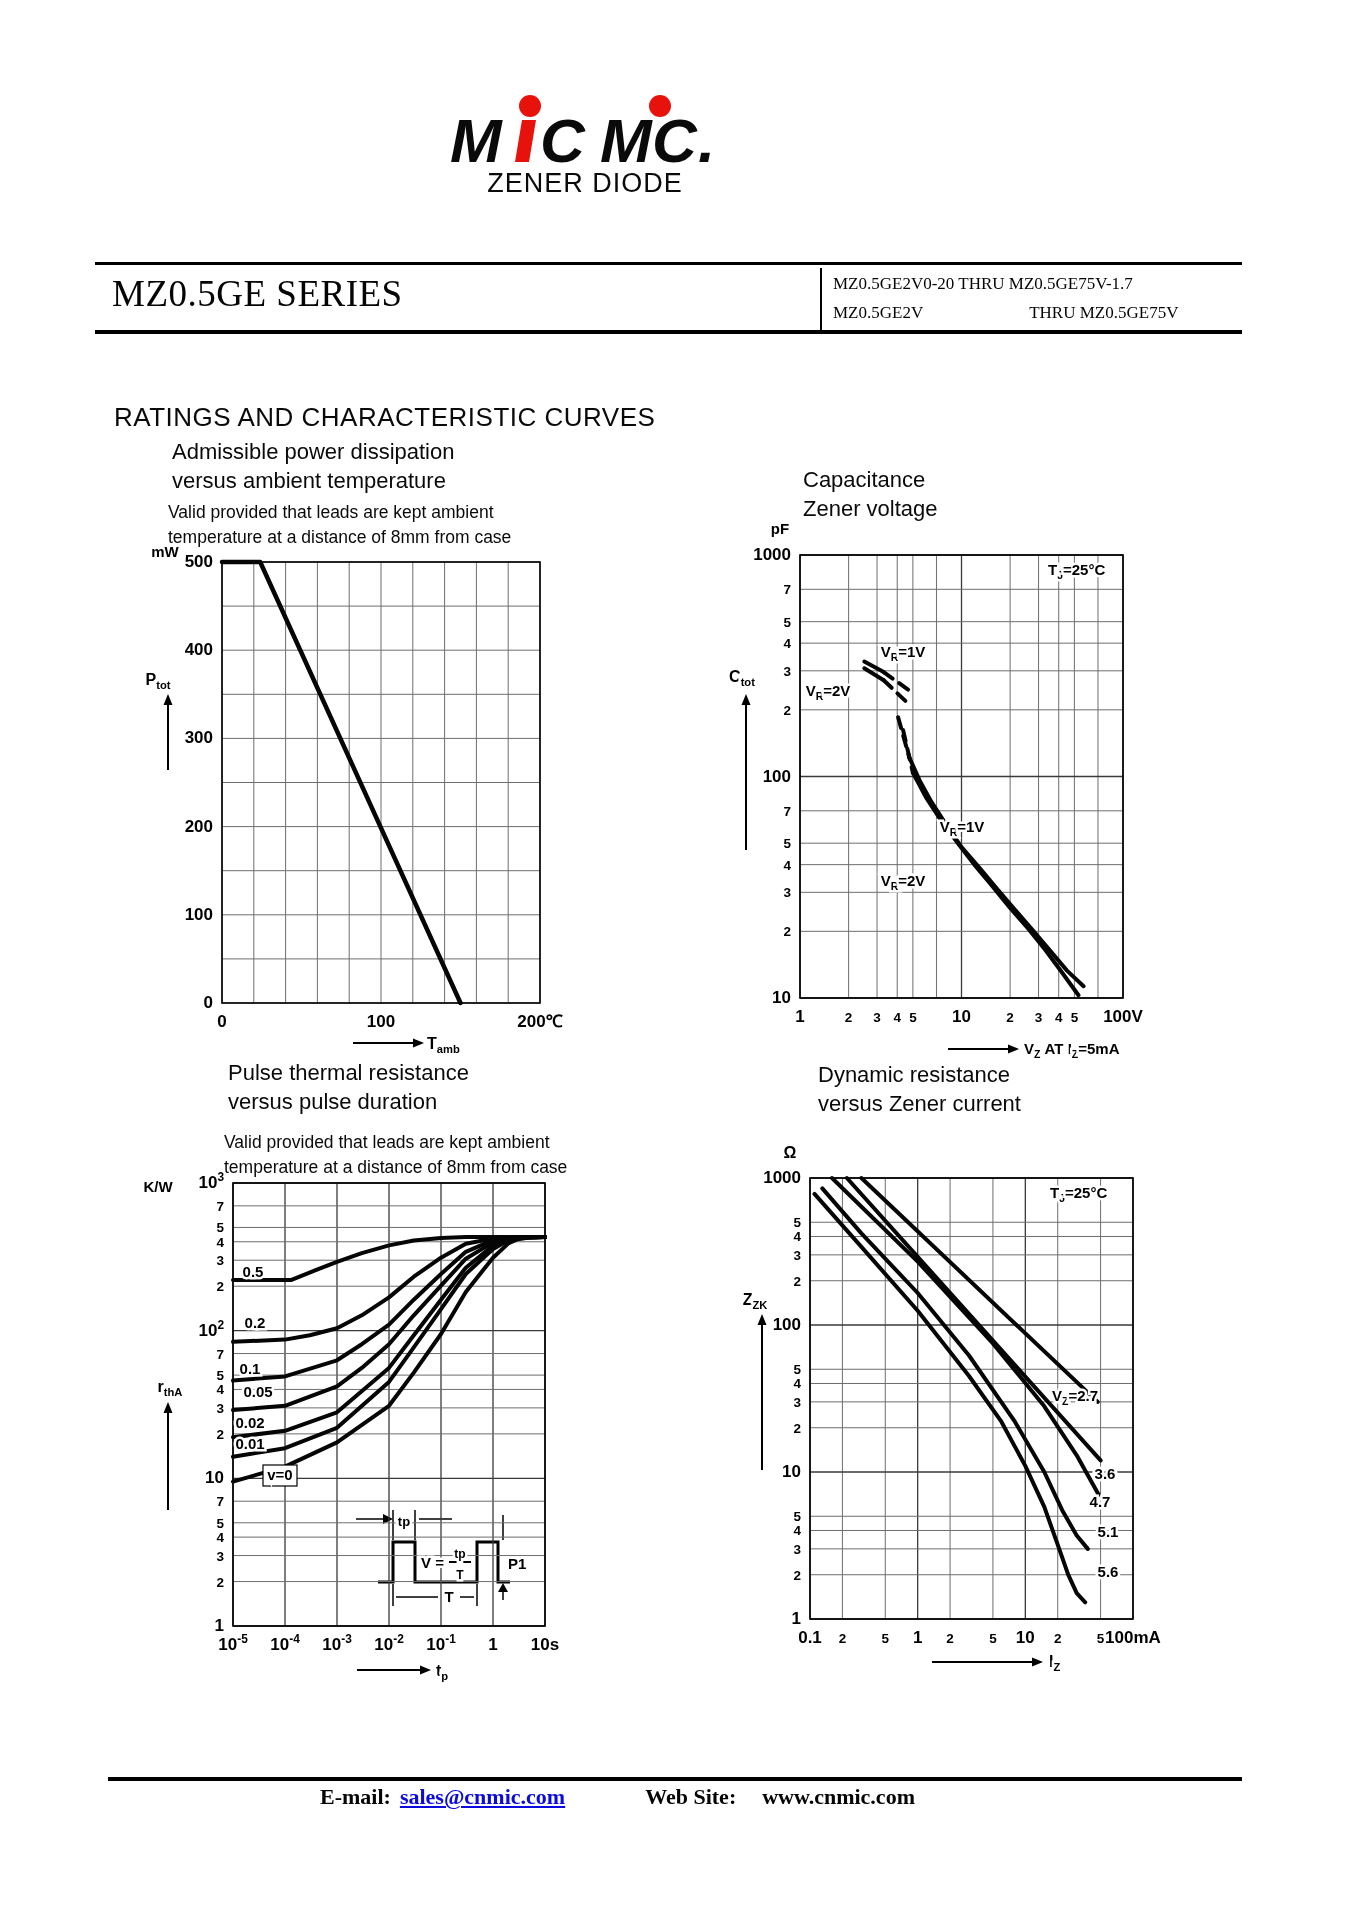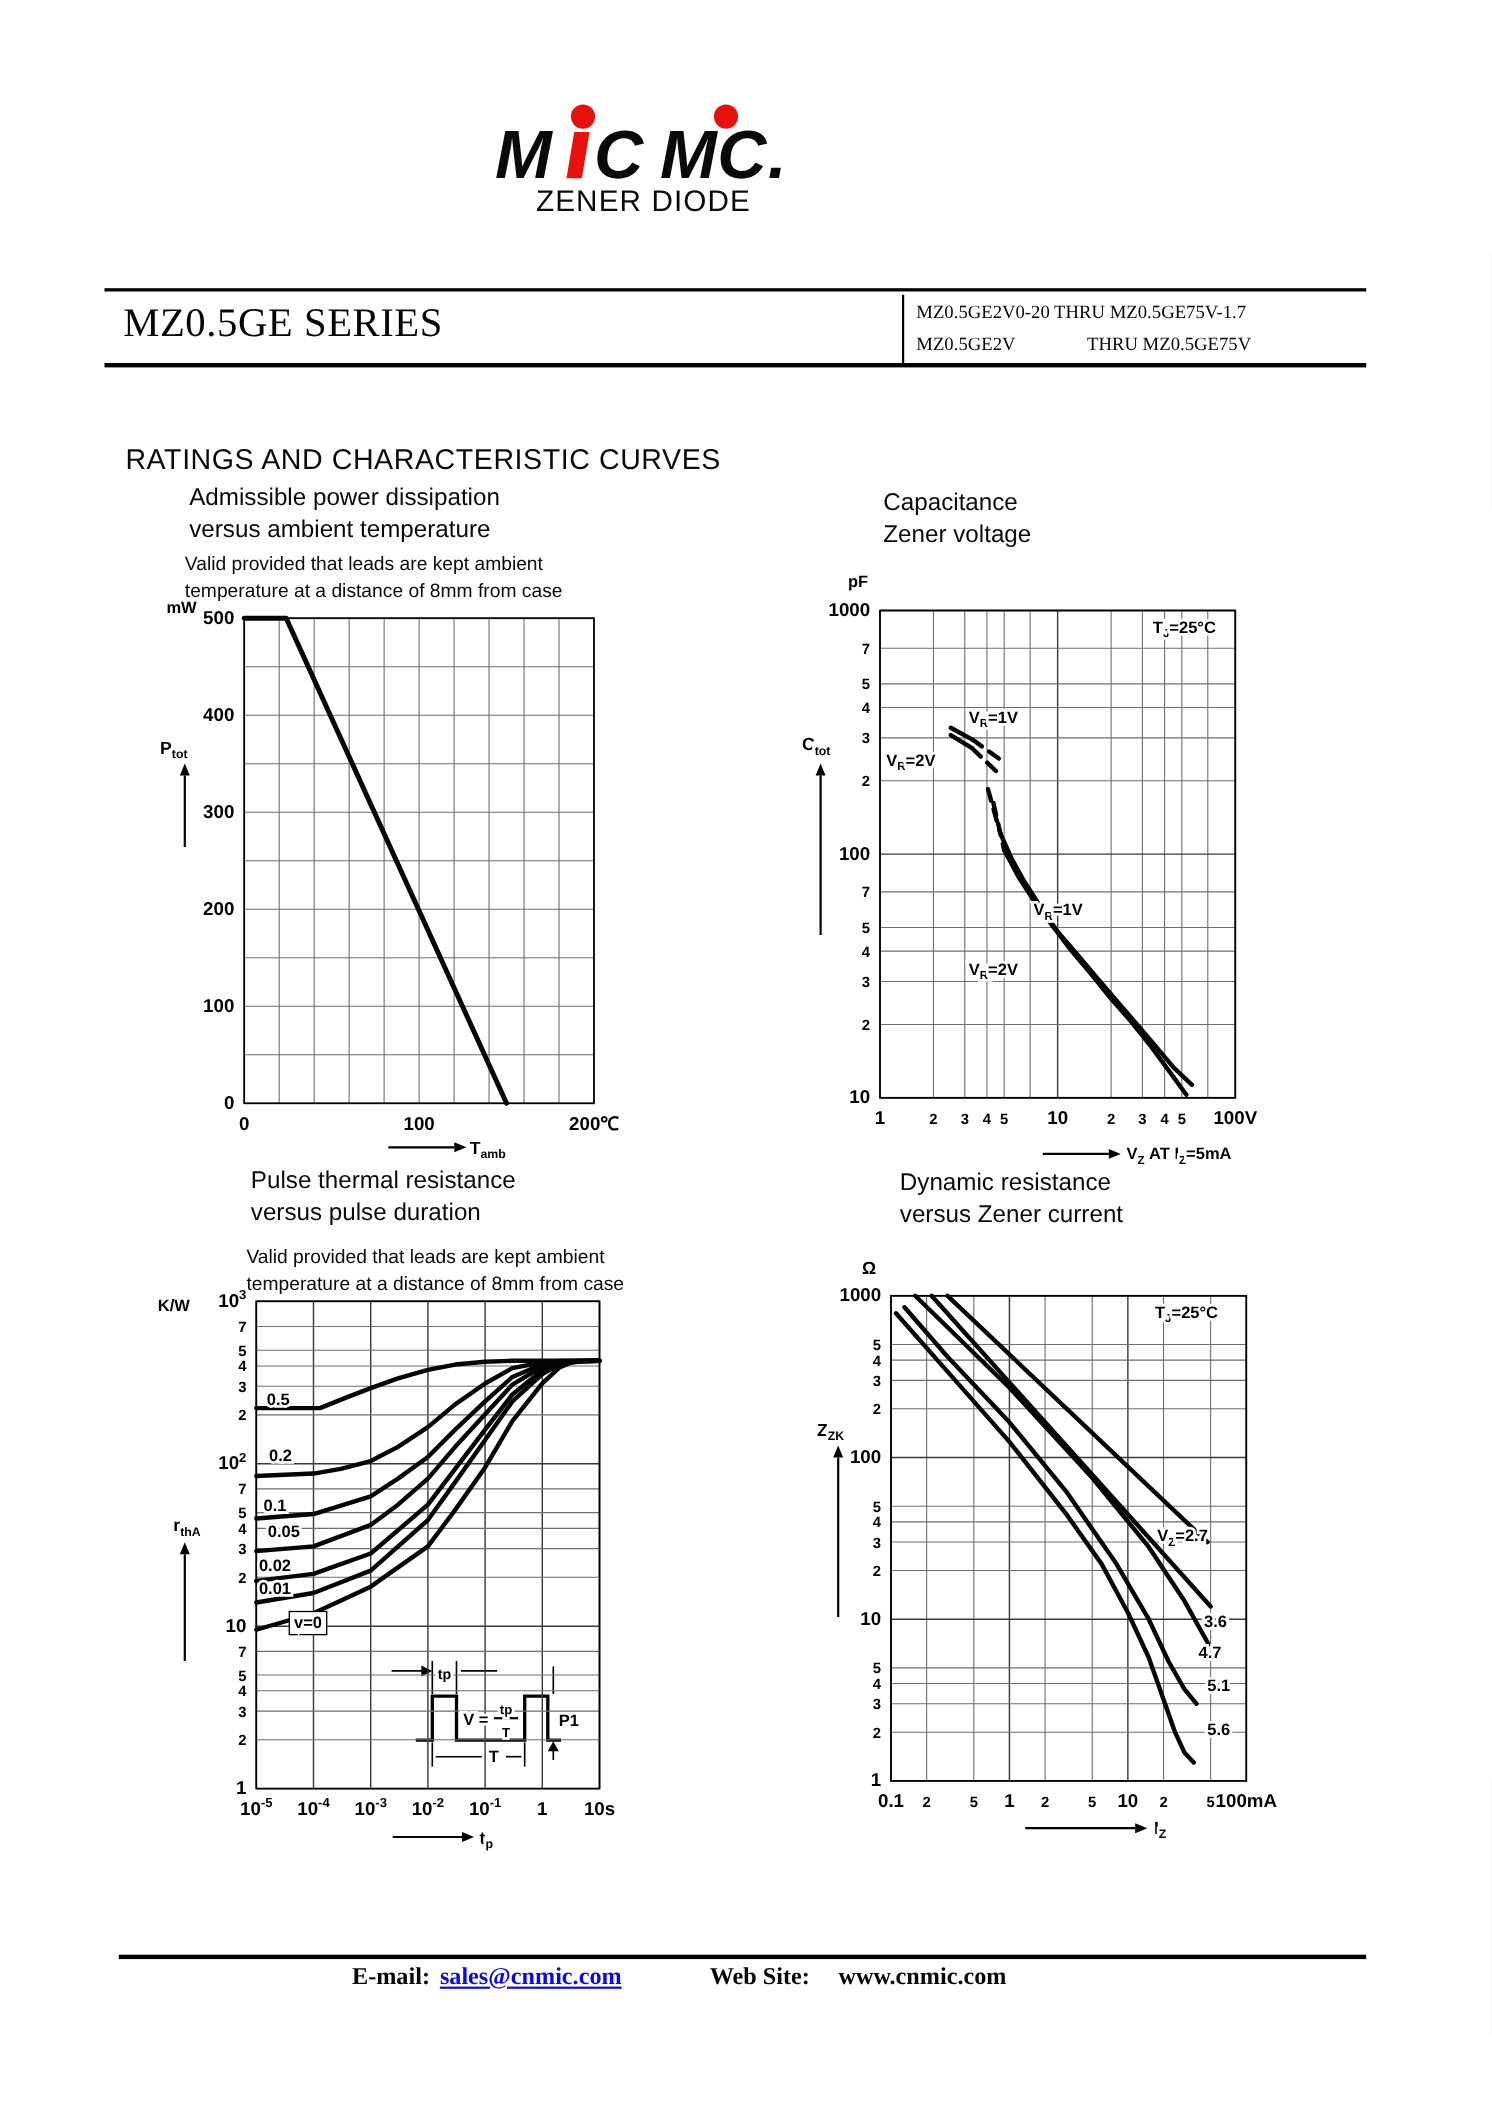--- a/index.html
+++ b/index.html
@@ -36,36 +36,36 @@
       <text x="248" y="70">.</text>
     </g>
   </svg>
   <div class="abs zener" style="left:447px;top:168px;width:276px">ZENER DIODE</div>
 
   <div class="abs rule" style="left:95px;top:262px;width:1147px;height:3px"></div>
   <div class="abs serif series-title" style="left:112px;top:272px">MZ0.5GE SERIES</div>
   <div class="abs rule" style="left:820px;top:268px;width:2px;height:62px"></div>
   <div class="abs serif range" style="left:833px;top:274px">MZ0.5GE2V0-20 THRU MZ0.5GE75V-1.7</div>
   <div class="abs serif range" style="left:833px;top:303px">
-    <span>MZ0.5GE2V</span><span style="margin-left:65px">THRU MZ0.5GE75V</span>
+    <span>MZ0.5GE2V</span><span style="margin-left:106px">THRU MZ0.5GE75V</span>
   </div>
   <div class="abs rule" style="left:95px;top:330px;width:1147px;height:4px"></div>
 
   <div class="abs section-heading" style="left:114px;top:402px">RATINGS AND CHARACTERISTIC CURVES</div>
 
   <div class="abs c-title" style="left:172px;top:437px">
     <div>Admissible power dissipation</div>
     <div>versus ambient temperature</div>
   </div>
   <div class="abs c-sub" style="left:168px;top:500px">
     <div>Valid provided that leads are kept ambient</div>
     <div>temperature at a distance of 8mm from case</div>
   </div>
 
-  <div class="abs c-title" style="left:803px;top:442px">
+  <div class="abs c-title" style="left:803px;top:465px">
     <div>Capacitance</div>
     <div>Zener voltage</div>
   </div>
 
   <div class="abs c-title" style="left:228px;top:1058px">
     <div>Pulse thermal resistance</div>
     <div>versus pulse duration</div>
   </div>
   <div class="abs c-sub" style="left:224px;top:1130px">
     <div>Valid provided that leads are kept ambient</div>

